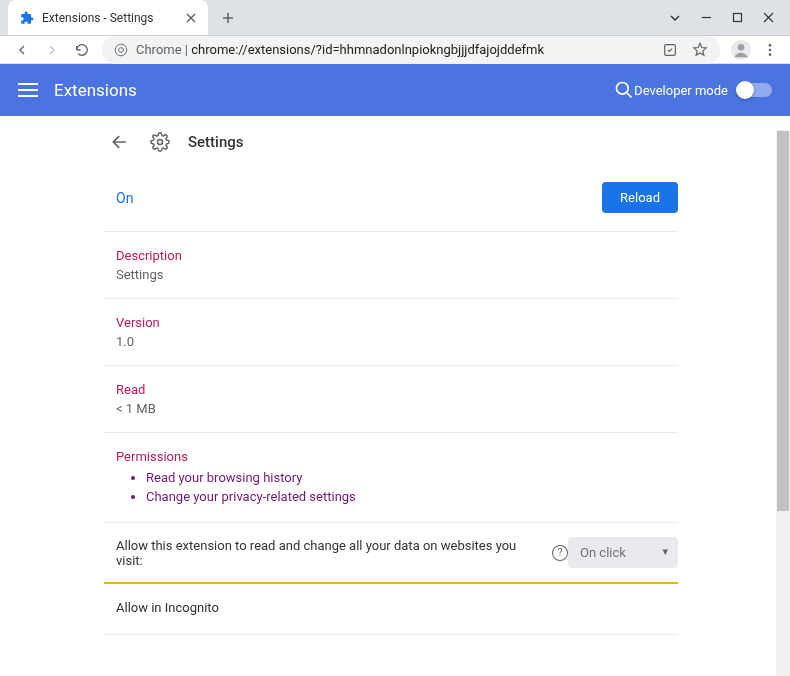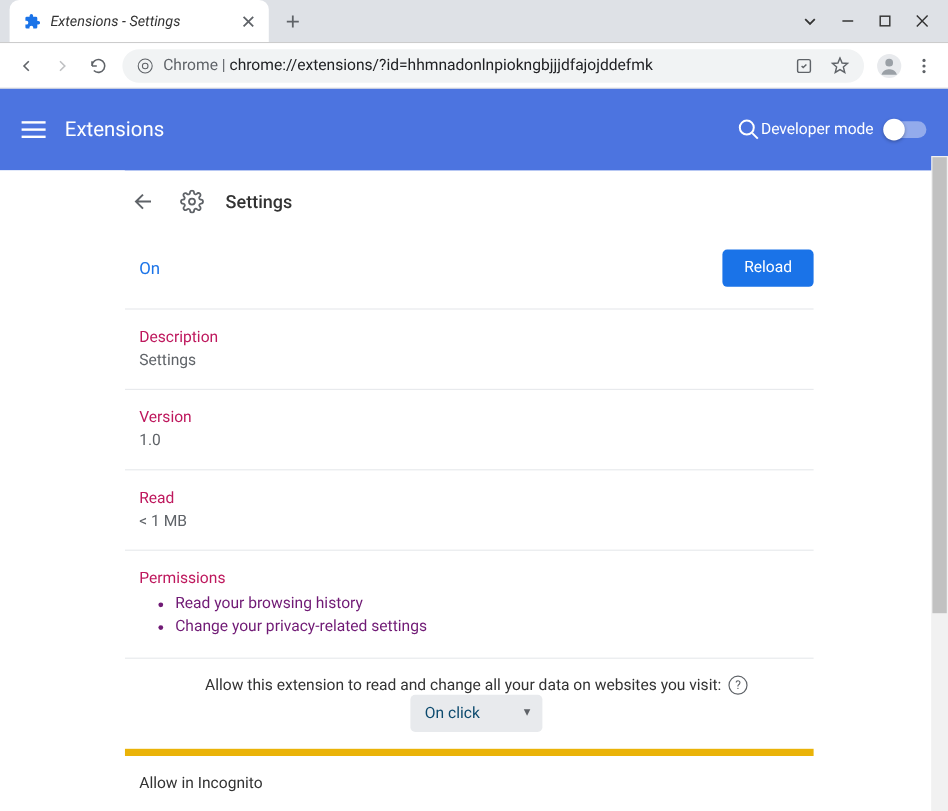--- a/index.html
+++ b/index.html
@@ -1,35 +1,35 @@
 <!DOCTYPE html>
 <html><head>
 <meta charset="utf-8">
 <style>
 * { margin: 0; padding: 0; box-sizing: border-box; font-family: -apple-system, BlinkMacSystemFont, "Segoe UI", Roboto, Arial, sans-serif; }
 body { width: 790px; height: 676px; background: #fff; overflow: hidden; position: relative; }
 
 
 .titlebar { height: 36px; display: flex; align-items: center; background: #dee1e6; border-bottom: 1px solid #ccc; }
-.tab { display: flex; align-items: center; background: #fff; height: 100%; padding: 0 10px 0 12px; border-radius: 8px 8px 0 0; margin-left: 8px; width: 216px; gap: 8px; font-size: 12px; color: #333; font-style: italic; }
+.tab { display: flex; align-items: center; background: #fff; height: 100%; padding: 0 10px 0 12px; border-radius: 8px 8px 0 0; margin-left: 8px; width: 200px; gap: 8px; font-size: 12px; color: #333; }
 .tab-icon { width: 14px; height: 14px; display: flex; align-items: center; justify-content: center; }
 .tab-close { width: 14px; height: 14px; margin-left: auto; display: flex; align-items: center; justify-content: center; color: #5f6368; cursor: pointer; }
 .newtab { width: 28px; height: 28px; display: flex; align-items: center; justify-content: center; color: #5f6368; margin-left: 6px; cursor: pointer; }
 .window-controls { margin-left: auto; display: flex; gap: 20px; padding-right: 16px; color: #333; }
 .window-controls span { cursor: pointer; font-size: 13px; }
 
-.addressbar { height: 38px; display: flex; align-items: center; gap: 10px; padding: 0 12px; background: #fff; border-bottom: 1px solid #ddd; }
+.addressbar { height: 28px; display: flex; align-items: center; gap: 10px; padding: 0 12px; background: #fff; border-bottom: 1px solid #ddd; }
 .nav-icon { width: 20px; height: 20px; display: flex; align-items: center; justify-content: center; color: #5f6368; cursor: pointer; }
 .url-box { flex: 1; display: flex; align-items: center; background: #f1f3f4; border-radius: 16px; height: 28px; padding: 0 12px; gap: 8px; font-size: 13px; color: #5f6368; }
 .url-box .url-text { color: #5f6368; }
 .url-box .url-text .dark { color: #202124; }
 .url-actions { display: flex; gap: 14px; align-items: center; color: #5f6368; margin-left: auto; }
 
 
-.appbar { height: 68px; background: #4c74e0; display: flex; align-items: center; padding: 14px 18px; color: #fff; }
+.appbar { height: 52px; background: #4c74e0; display: flex; align-items: center; padding: 14px 18px; color: #fff; }
 .hamburger { width: 20px; height: 20px; display: flex; flex-direction: column; justify-content: center; gap: 4px; cursor: pointer; }
 .hamburger div { height: 2px; background: #fff; }
 .apptitle { font-size: 17px; font-weight: 400; margin-left: 16px; }
 .appbar-right { margin-left: auto; display: flex; align-items: center; }
 .dev-mode { display: flex; align-items: center; gap: 10px; font-size: 13px; }
 .search-icon-w { cursor: pointer; }
 
 .toggle { width: 34px; height: 14px; background: rgba(255,255,255,0.4); border-radius: 10px; position: relative; cursor: pointer; }
 .toggle::after { content: ""; position: absolute; width: 18px; height: 18px; background: #fff; border-radius: 50%; top: -2px; left: -2px; box-shadow: 0 1px 3px rgba(0,0,0,0.3); }
 
@@ -50,24 +50,24 @@
 .section .label { font-size: 13px; color: #be185d; margin-bottom: 4px; }
 .section .value { font-size: 13px; color: #5f6368; }
 
 .row-top { display: flex; align-items: center; justify-content: space-between; padding: 16px 0 18px 12px; border-bottom: 1px solid #e8eaed; }
 .on-label { font-size: 14px; color: #1a73e8; }
 .reload-btn { background: #1a73e8; color: #fff; border: none; border-radius: 4px; padding: 8px 18px; font-size: 13px; cursor: pointer; }
 
 .perm-list { list-style: disc; padding-left: 30px; color: #701a75; font-size: 13px; margin-top: 4px; }
 .perm-list li { padding: 2px 0; }
 
-.site-access-row { display: flex; align-items: center; justify-content: space-between; padding: 14px 0 14px 12px; border-bottom: 6px solid #eab308; flex-direction: column; }
+.site-access-row { display: flex; align-items: center; justify-content: space-between; padding: 14px 0 14px 12px; border-bottom: 2px solid #eab308; }
 .site-access-row .text { font-size: 13px; color: #333; display: flex; align-items: center; gap: 6px; }
 .help-icon { width: 16px; height: 16px; border: 1.5px solid #5f6368; border-radius: 50%; font-size: 10px; display: inline-flex; align-items: center; justify-content: center; color: #5f6368; }
-.dropdown { background: #e8eaed; border: none; padding: 8px 28px 8px 12px; font-size: 13px; color: #0c4a6e; border-radius: 4px; cursor: pointer; position: relative; min-width: 110px; text-align: left; }
+.dropdown { background: #e8eaed; border: none; padding: 8px 28px 8px 12px; font-size: 13px; color: #737373; border-radius: 4px; cursor: pointer; position: relative; min-width: 110px; text-align: left; }
 .dropdown::after { content: "▾"; position: absolute; right: 10px; color: #5f6368; font-size: 11px; }
 
 .incog-row { display: flex; justify-content: space-between; align-items: center; padding: 16px 0 16px 12px; border-bottom: 1px solid #e8eaed; gap: 20px; }
 .incog-row .t { flex: 1; }
 .incog-row .title { font-size: 13px; color: #333; margin-bottom: 3px; }
 
 svg { display: block; }
 .content-wrap { position: relative; z-index: 1; }
 .content-wrap .main { background: transparent; }
 </style>

